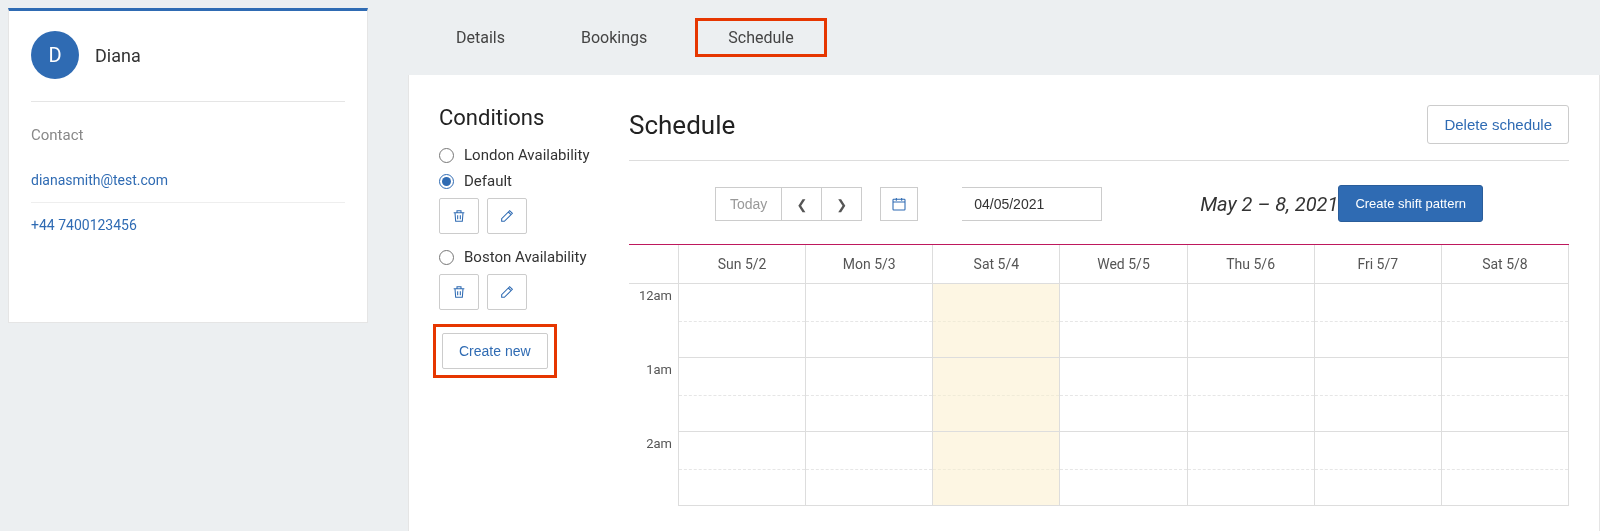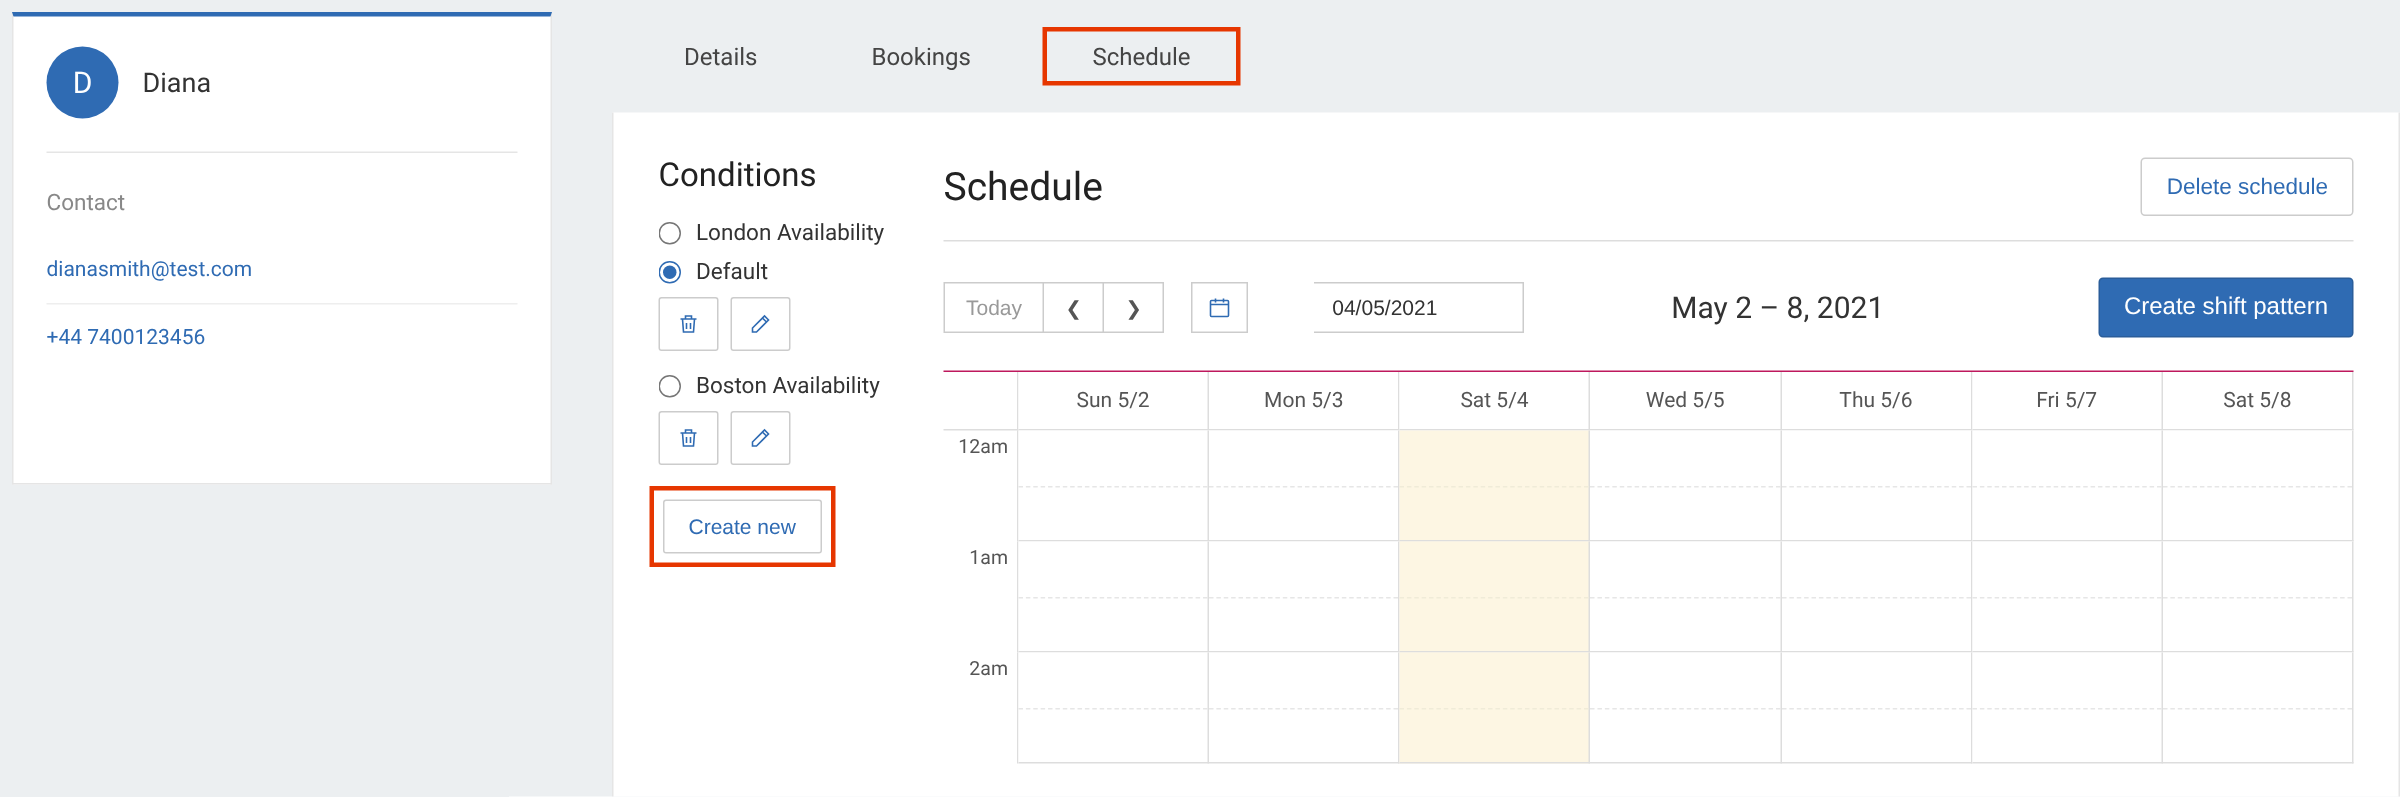--- a/index.html
+++ b/index.html
@@ -121,21 +121,21 @@
       border-bottom: 1px solid #ddd;
       padding-bottom: 16px;
       margin-bottom: 24px;
     }
     .schedule-title { font-size: 26px; color: #222; }
     .delete-btn {
       border: 1px solid #ccc; background:#fff; color:#2f6bb3;
       font-size: 15px; padding: 10px 16px; cursor:pointer; border-radius:3px;
     }
     .toolbar {
-      display: flex; align-items: center; justify-content: space-between;
+      display: flex; align-items: center; justify-content: center;
       margin-bottom: 22px;
     }
     .toolbar-left { display:flex; align-items:center; gap: 18px; }
     .btn-group { display:flex; }
     .btn-std {
       border:1px solid #ccc; background:#fff; color:#555;
       padding: 8px 14px; font-size:14px; cursor:pointer;
     }
     .btn-std.today { color:#999; }
     .btn-group .btn-std:not(:first-child){ border-left:none; }
@@ -143,24 +143,24 @@
     .date-picker { display:flex;gap:44px; }
     .cal-btn {
       border:1px solid #ccc; background:#fff; width:38px;
       display:flex; align-items:center; justify-content:center; cursor:pointer;
     }
     .cal-btn svg { width:16px; height:16px; stroke:#2f6bb3; fill:none; stroke-width:1.6;}
     .date-input {
       border:1px solid #ccc; border-left:none; background:#fff;
       padding: 8px 12px; font-size:14px; width: 140px; color:#333;
     }
-    .range-label { font-size: 20px; color:#333; margin-left: 80px;}
+    .range-label { font-size: 20px; color:#333; margin-left: 80px; font-style: italic;}
     .primary-btn {
       background:#2f6bb3; color:#fff; border:1px solid #2a5d9a;
-      padding: 10px 16px; font-size:16px; cursor:pointer; border-radius:3px;
+      padding: 10px 16px; font-size:13px; cursor:pointer; border-radius:3px;
     }
     
     .cal-grid { border-top:1px solid #be185d; }
     .cal-header-row { display:flex; }
     .cal-time-col { width:50px; border-right:1px solid #ddd; }
     .cal-day-header {
       flex:1; text-align:center; padding: 11px 0;
       border-right:1px solid #ddd; border-bottom:1px solid #ddd;
       font-size:14px; color:#555; background:#fff;
     }

